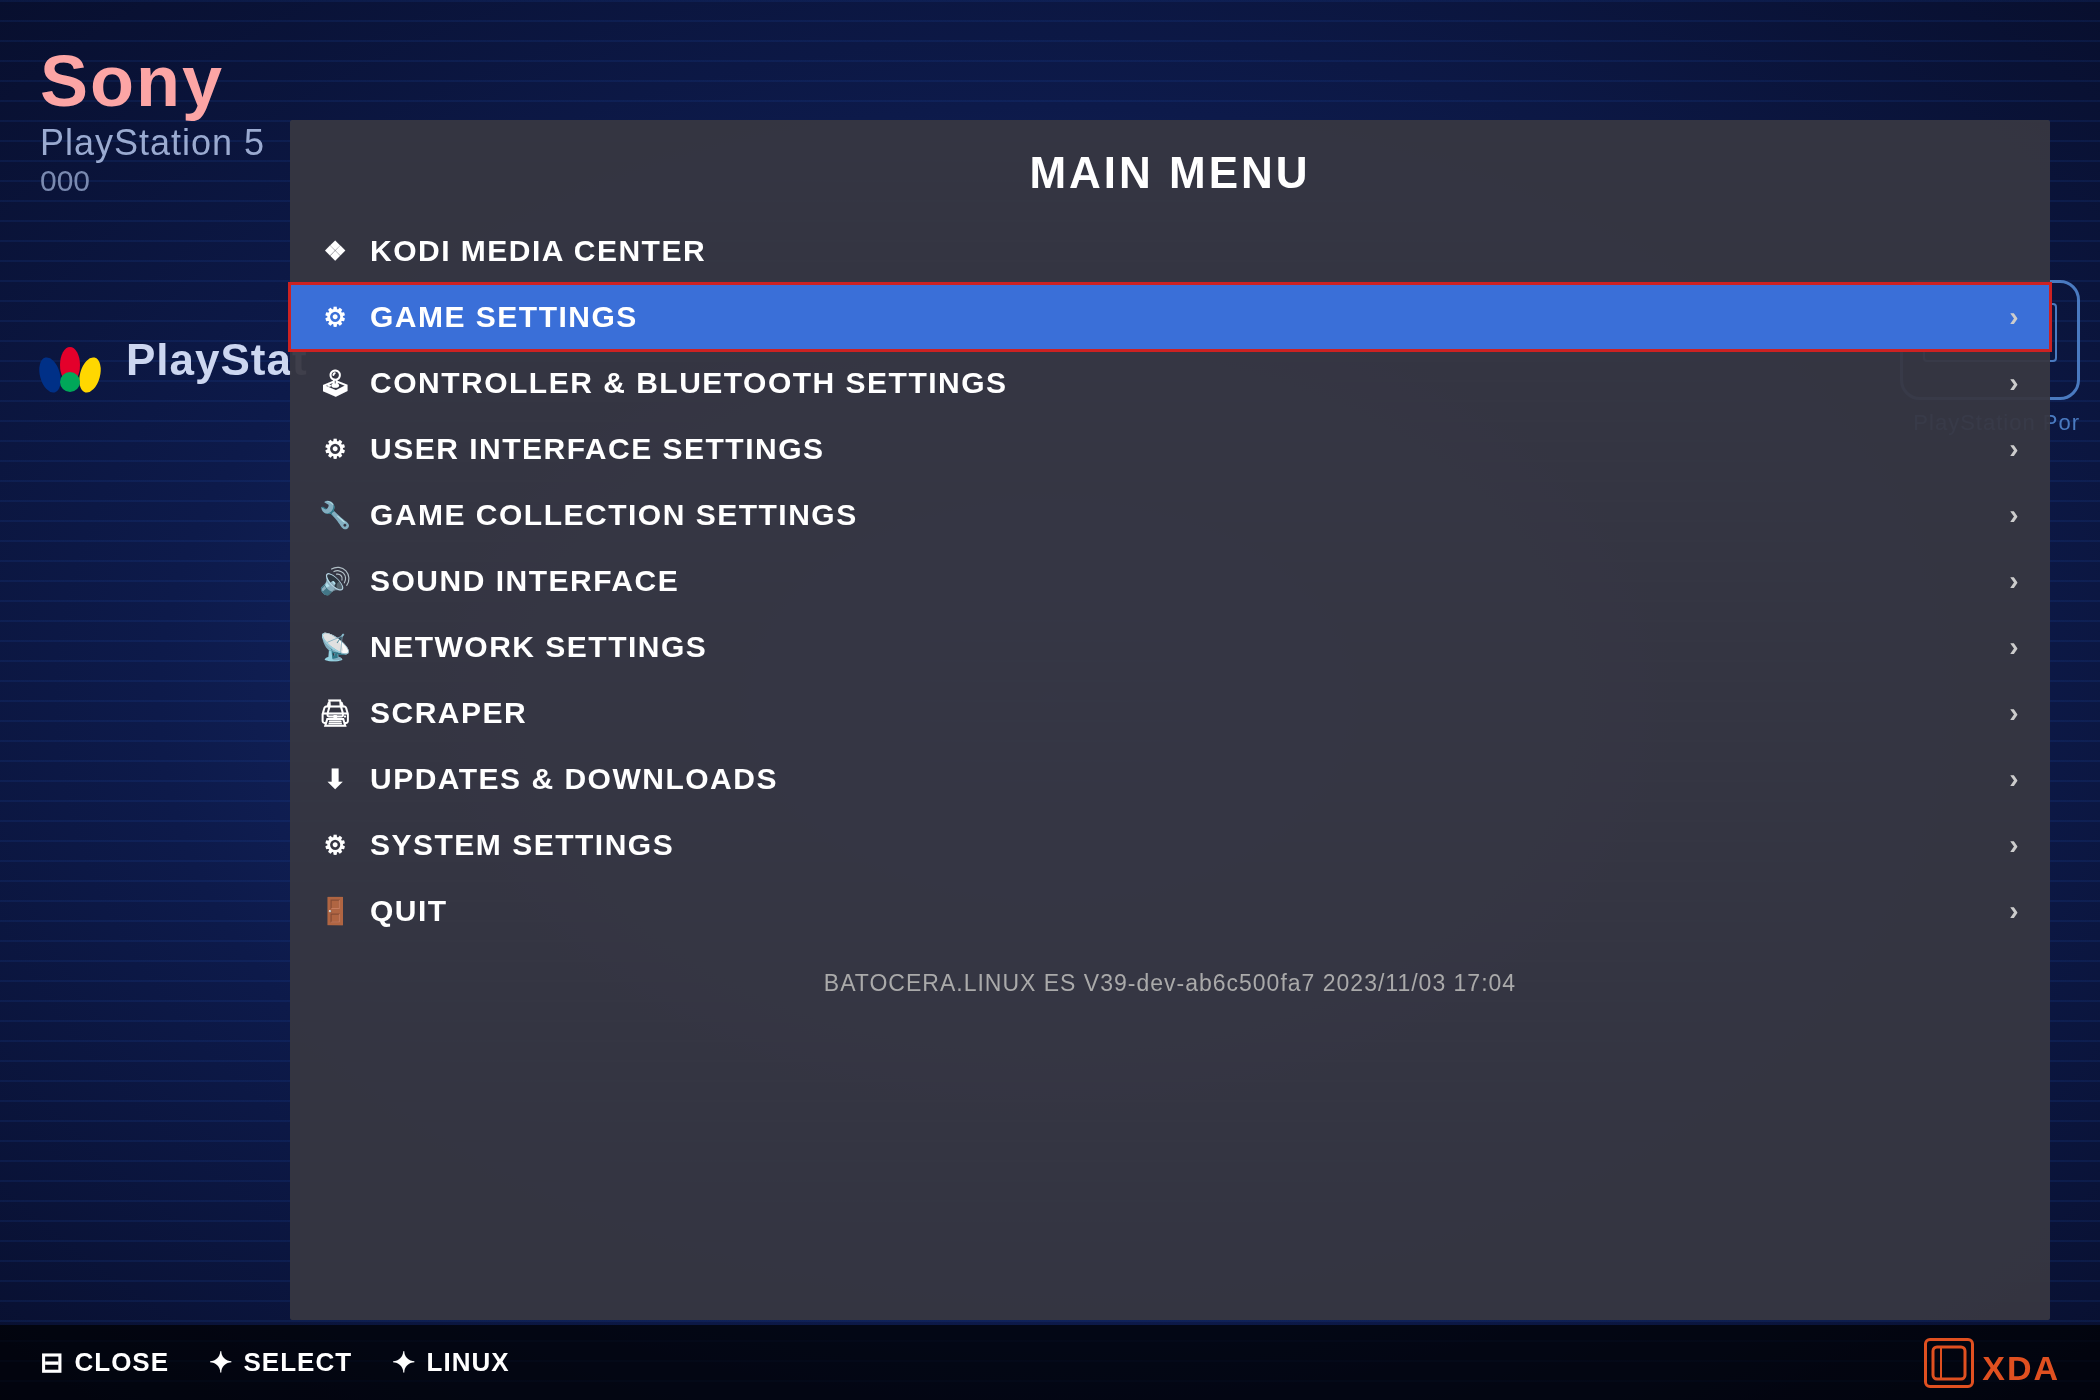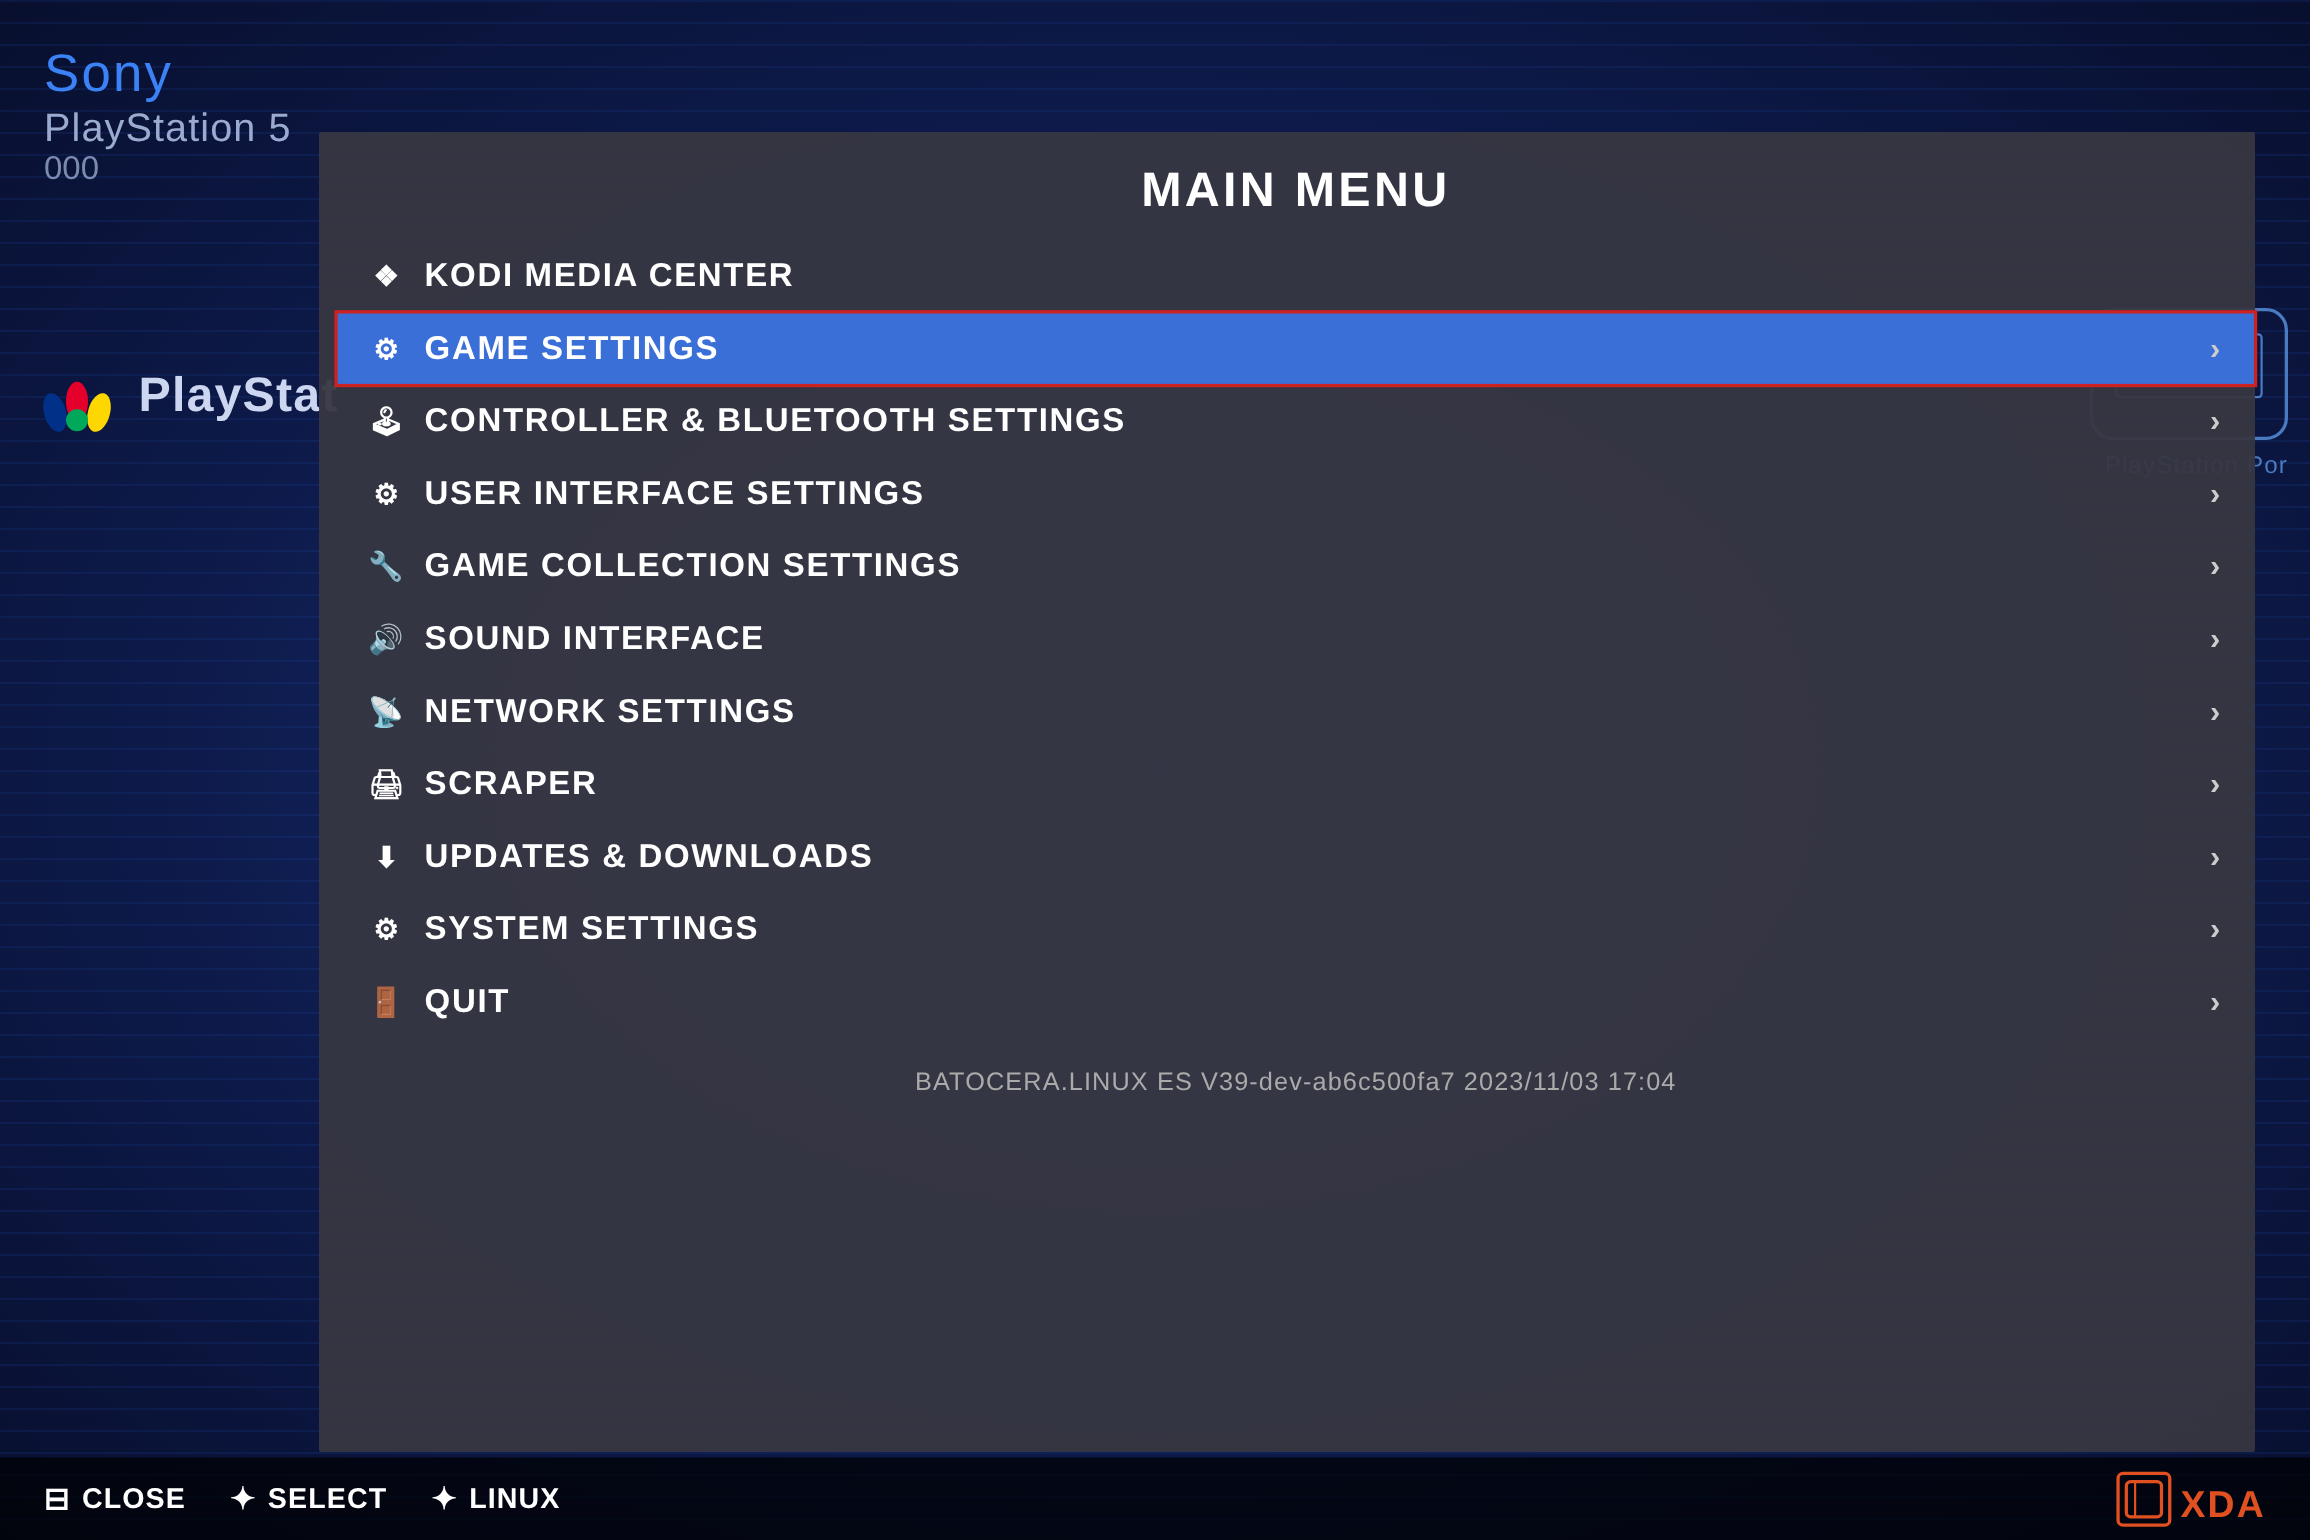--- a/index.html
+++ b/index.html
@@ -36,23 +36,23 @@
 
     
     .branding {
       position: absolute;
       top: 40px;
       left: 40px;
       color: #ccd6f0;
     }
 
     .branding-sony {
-      font-size: 48px;
-      font-weight: normal;
-      color: #3b82f6;
+      font-size: 72px;
+      font-weight: bold;
+      color: #fca5a5;
       letter-spacing: 2px;
     }
 
     .branding-ps2 {
       font-size: 36px;
       color: #9aaad0;
       letter-spacing: 1px;
     }
 
     .branding-model {
@@ -125,21 +125,20 @@
 
     
     .menu-overlay {
       position: absolute;
       top: 120px;
       left: 290px;
       right: 50px;
       bottom: 80px;
       background: rgba(55, 55, 65, 0.95);
       border-radius: 2px;
-      padding-left: 16px;
     }
 
     .menu-title {
       text-align: center;
       padding: 28px 20px 20px;
       font-size: 44px;
       font-weight: bold;
       color: #ffffff;
       letter-spacing: 3px;
     }

